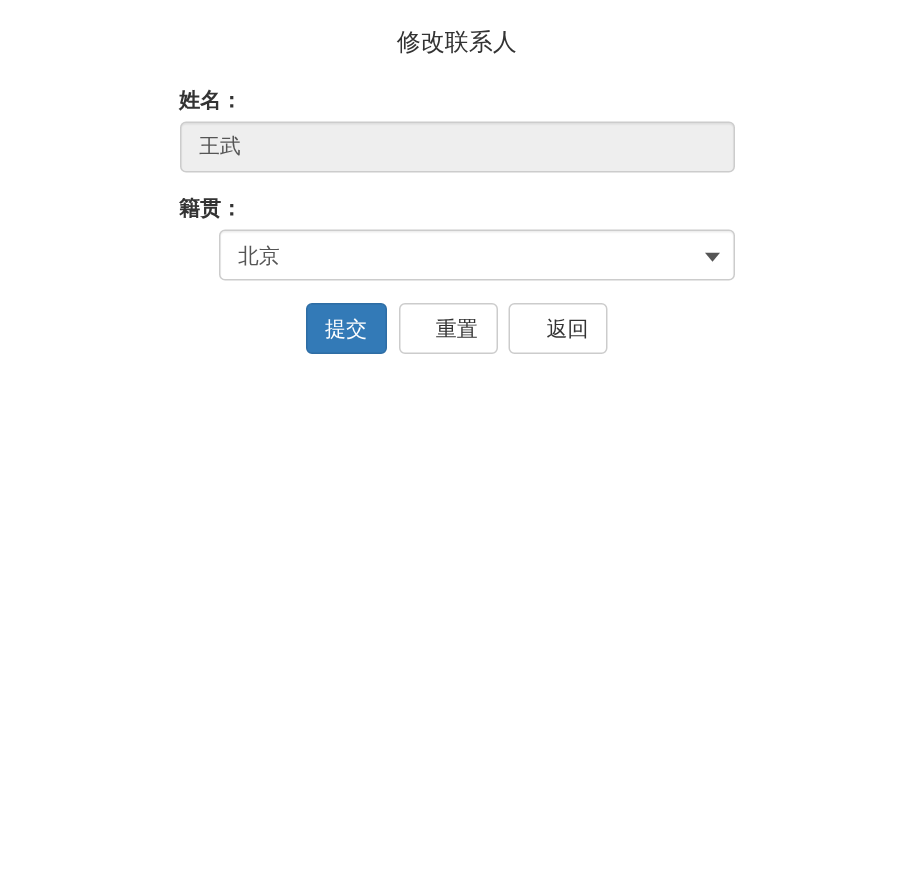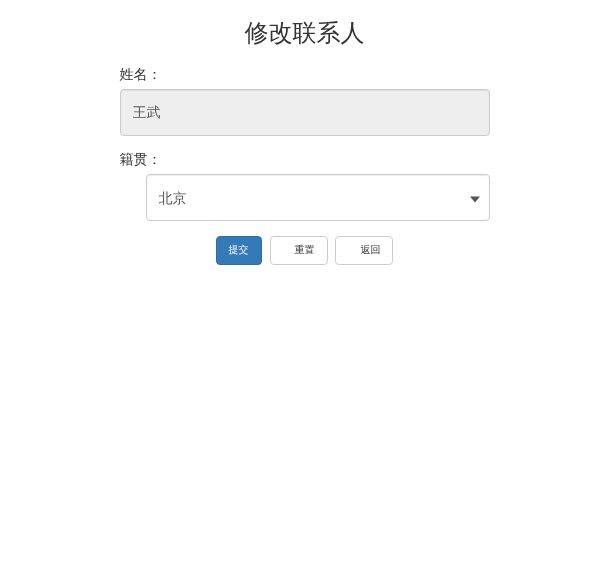--- a/index.html
+++ b/index.html
@@ -13,48 +13,48 @@
       color: #333;
       background: #fff;
     }
     .container {
       width: 370px;
       margin: 0 auto;
       padding: 20px 0;
     }
     h3 {
       text-align: center;
-      font-size: 24px;
+      font-size: 16px;
       font-weight: 500;
       line-height: 1.1;
       margin-bottom: 20px;
     }
     .form-group {
       margin-bottom: 15px;
     }
     label.field-label {
       display: inline-block;
-      font-weight: 400;
+      font-weight: 700;
       margin-bottom: 5px;
     }
     .radio-group {
       display: inline-block;
     }
     .radio-group label {
       font-weight: 400;
       display: inline-flex;
       align-items: center;
     }
     .radio-group input[type="radio"] {
       margin-right: 2px;
     }
     .form-control {
       display: block;
       width: 100%;
-      height: 47px;
+      height: 34px;
       padding: 6px 12px;
       font-size: 14px;
       line-height: 1.42857143;
       color: #555;
       background-color: #fff;
       background-image: none;
       border: 1px solid #ccc;
       border-radius: 4px;
       box-shadow: inset 0 1px 1px rgba(0,0,0,.075);
       transition: border-color ease-in-out .15s, box-shadow ease-in-out .15s;
@@ -87,21 +87,21 @@
       border-top: 6px solid #555;
       pointer-events: none;
     }
     .form-actions {
       text-align: center;
     }
     .btn {
       display: inline-block;
       padding: 6px 12px;
       margin-bottom: 0;
-      font-size: 10px;
+      font-size: 14px;
       font-weight: 400;
       line-height: 1.42857143;
       text-align: center;
       white-space: nowrap;
       vertical-align: middle;
       cursor: pointer;
       border: 1px solid transparent;
       border-radius: 4px;
       user-select: none;
     }

